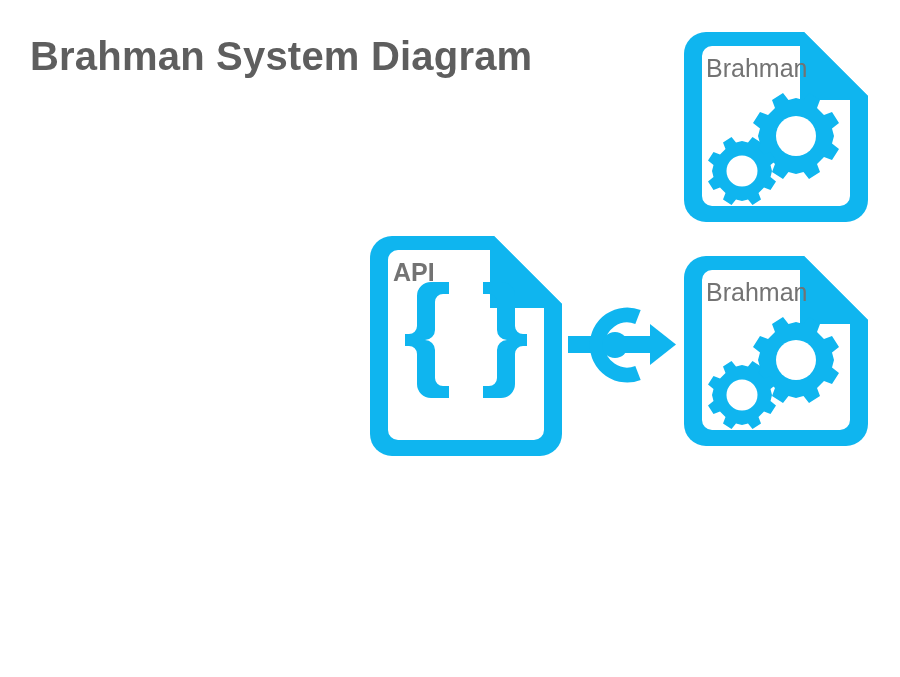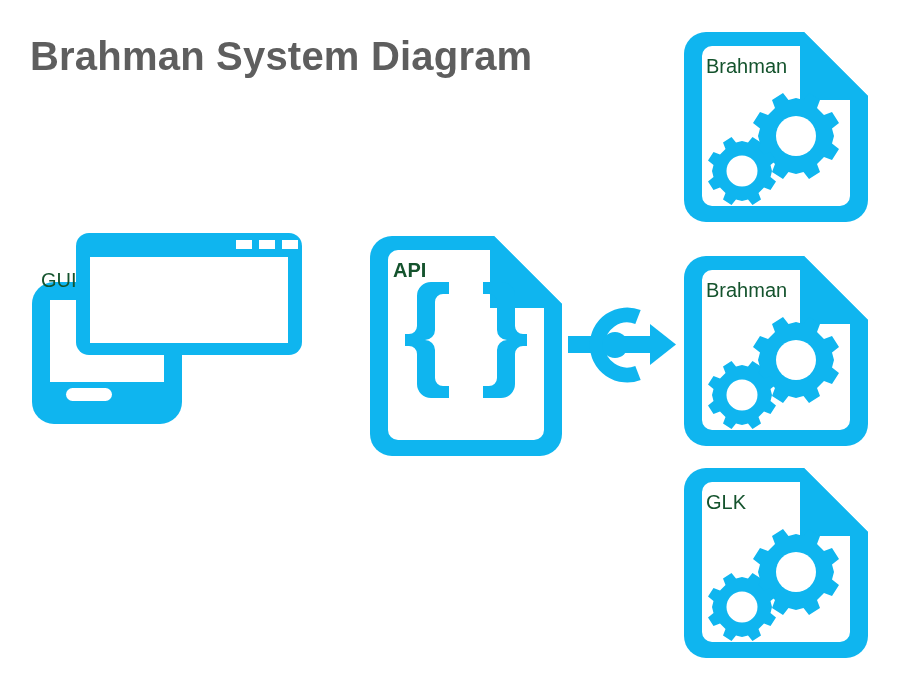--- a/index.html
+++ b/index.html
@@ -43,22 +43,22 @@
     position: absolute;
   }
   .node svg {
     display: block;
     overflow: visible;
   }
 
   
   .node-label {
     position: absolute;
-    color: #14532d;
-    font-size: 20px;
+    color: #737373;
+    font-size: 25px;
     font-weight: normal;
     white-space: nowrap;
     line-height: 1;
   }
 
   .gui-label   { left: 27px;  top: 42px; }
   .api-label   { left: 27px;  top: 28px; font-weight: bold; }
   .card-label  { left: 26px;  top: 28px; }
 
   
@@ -69,42 +69,20 @@
   #node-magnetic  { left: 680px; top: 252px; width: 192px;  height: 196px; }
   #node-glk       { left: 680px; top: 464px; width: 192px;  height: 196px; }
 </style>
 </head>
 <body>
 
 <div id="diagram-canvas">
 
   <div class="diagram-title">Brahman System Diagram</div>
 
-  <div class="node" id="node-gui">
-    <svg width="300" height="222" viewBox="0 0 300 222">
-
-      <g>
-        <path fill="#0FB5EF" d="M18 76 a22 22 0 0 1 22-22 h106 a22 22 0 0 1 22 22 v98
-                 a22 22 0 0 1 -22 22 h-106 a22 22 0 0 1 -22 -22 z"></path>
-        <rect x="36" y="72" width="114" height="82" fill="#FFFFFF"></rect>
-        <rect x="52" y="160" width="46" height="13" rx="6.5" fill="#FFFFFF"></rect>
-      </g>
-
-      <g>
-        <path fill="#0FB5EF" d="M62 18 a13 13 0 0 1 13 -13 h200 a13 13 0 0 1 13 13 v96
-                 a13 13 0 0 1 -13 13 h-200 a13 13 0 0 1 -13 -13 z"></path>
-        <rect x="76" y="29" width="198" height="86" fill="#FFFFFF"></rect>
-
-        <rect x="222" y="12" width="16" height="9" fill="#FFFFFF"></rect>
-        <rect x="245" y="12" width="16" height="9" fill="#FFFFFF"></rect>
-        <rect x="268" y="12" width="16" height="9" fill="#FFFFFF"></rect>
-      </g>
-    </svg>
-    <div class="node-label gui-label">GUI</div>
-  </div>
 
   <div class="node" id="node-api">
     <svg width="200" height="226" viewBox="0 0 200 226">
 
       <path fill="#0FB5EF" d="M4 26 a22 22 0 0 1 22 -22 h102 l68 68 v130 a22 22 0 0 1 -22 22
                h-148 a22 22 0 0 1 -22 -22 z"></path>
 
       <path fill="#FFFFFF" d="M22 28 a10 10 0 0 1 10 -10 h92 v58 h54 v122 a10 10 0 0 1 -10 10
                h-136 a10 10 0 0 1 -10 -10 z"></path>
 
@@ -192,41 +170,14 @@
               L28.5,19 L22,16.5 L16.5,22 L19,28.5 L10.5,34 L6,28.5 L0,30
               L-6,28.5 L-10.5,34 L-19,28.5 L-16.5,22 L-22,16.5 L-28.5,19
               L-34,10.5 L-28.5,6 L-30,0 L-28.5,-6 L-34,-10.5 L-28.5,-19
               L-22,-16.5 L-16.5,-22 L-19,-28.5 L-10.5,-34 L-6,-28.5 Z"></path>
         <circle cx="0" cy="0" r="15.5" fill="#FFFFFF"></circle>
       </g>
     </svg>
     <div class="node-label card-label">Brahman</div>
   </div>
 
-  <div class="node" id="node-glk">
-    <svg width="192" height="196" viewBox="0 0 192 196">
-      <path fill="#0FB5EF" d="M4 26 a22 22 0 0 1 22 -22 h98 l64 64 v104 a22 22 0 0 1 -22 22
-               h-140 a22 22 0 0 1 -22 -22 z"></path>
-      <path fill="#FFFFFF" d="M22 28 a10 10 0 0 1 10 -10 h88 v54 h50 v96 a10 10 0 0 1 -10 10
-               h-128 a10 10 0 0 1 -10 -10 z"></path>
-      <path fill="#0FB5EF" d="M124 4 l64 64 h-64 z"></path>
-      <g transform="translate(116,108)">
-        <path fill="#0FB5EF" d="M0,-38 L7.5,-36 L13,-43 L24,-36 L21,-28 L28,-21
-              L36,-24 L43,-13 L36,-7.5 L38,0 L36,7.5 L43,13 L36,24 L28,21
-              L21,28 L24,36 L13,43 L7.5,36 L0,38 L-7.5,36 L-13,43 L-24,36
-              L-21,28 L-28,21 L-36,24 L-43,13 L-36,7.5 L-38,0 L-36,-7.5
-              L-43,-13 L-36,-24 L-28,-21 L-21,-28 L-24,-36 L-13,-43 L-7.5,-36 Z"></path>
-        <circle cx="0" cy="0" r="20" fill="#FFFFFF"></circle>
-      </g>
-      <g transform="translate(62,143)">
-        <path fill="#0FB5EF" d="M0,-30 L6,-28.5 L10.5,-34 L19,-28.5 L16.5,-22
-              L22,-16.5 L28.5,-19 L34,-10.5 L28.5,-6 L30,0 L28.5,6 L34,10.5
-              L28.5,19 L22,16.5 L16.5,22 L19,28.5 L10.5,34 L6,28.5 L0,30
-              L-6,28.5 L-10.5,34 L-19,28.5 L-16.5,22 L-22,16.5 L-28.5,19
-              L-34,10.5 L-28.5,6 L-30,0 L-28.5,-6 L-34,-10.5 L-28.5,-19
-              L-22,-16.5 L-16.5,-22 L-19,-28.5 L-10.5,-34 L-6,-28.5 Z"></path>
-        <circle cx="0" cy="0" r="15.5" fill="#FFFFFF"></circle>
-      </g>
-    </svg>
-    <div class="node-label card-label">GLK</div>
-  </div>
 
 </div>
 
 </body></html>

